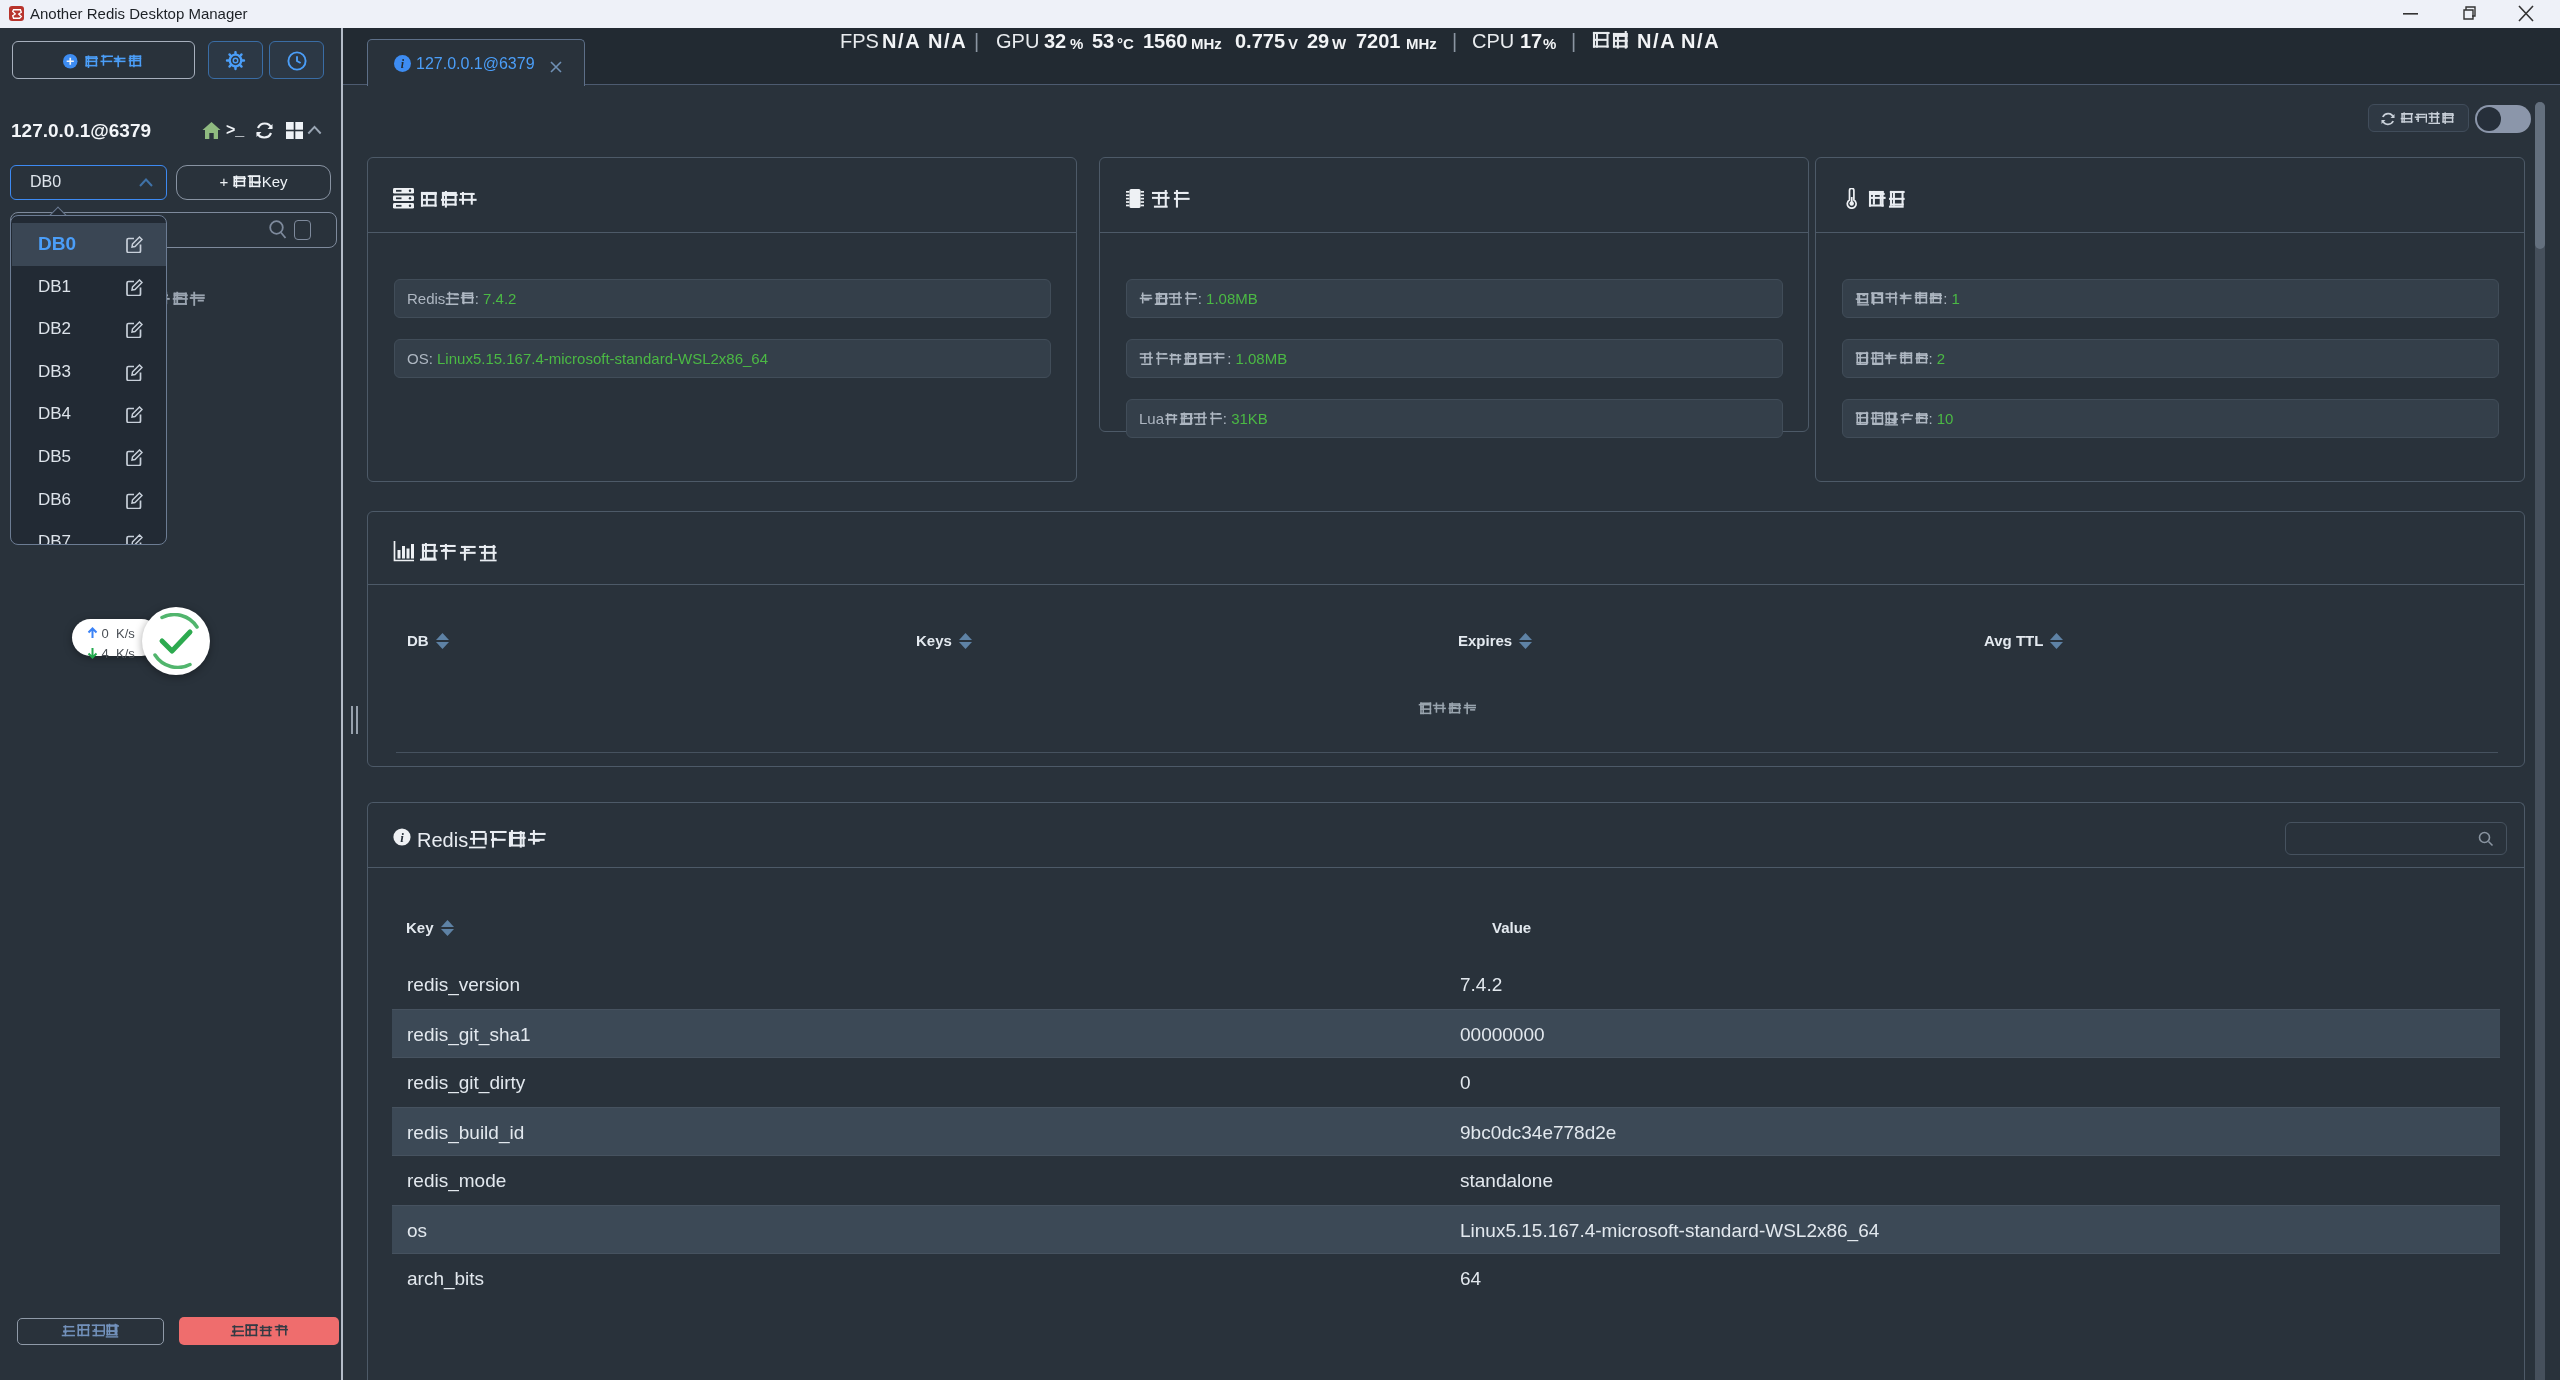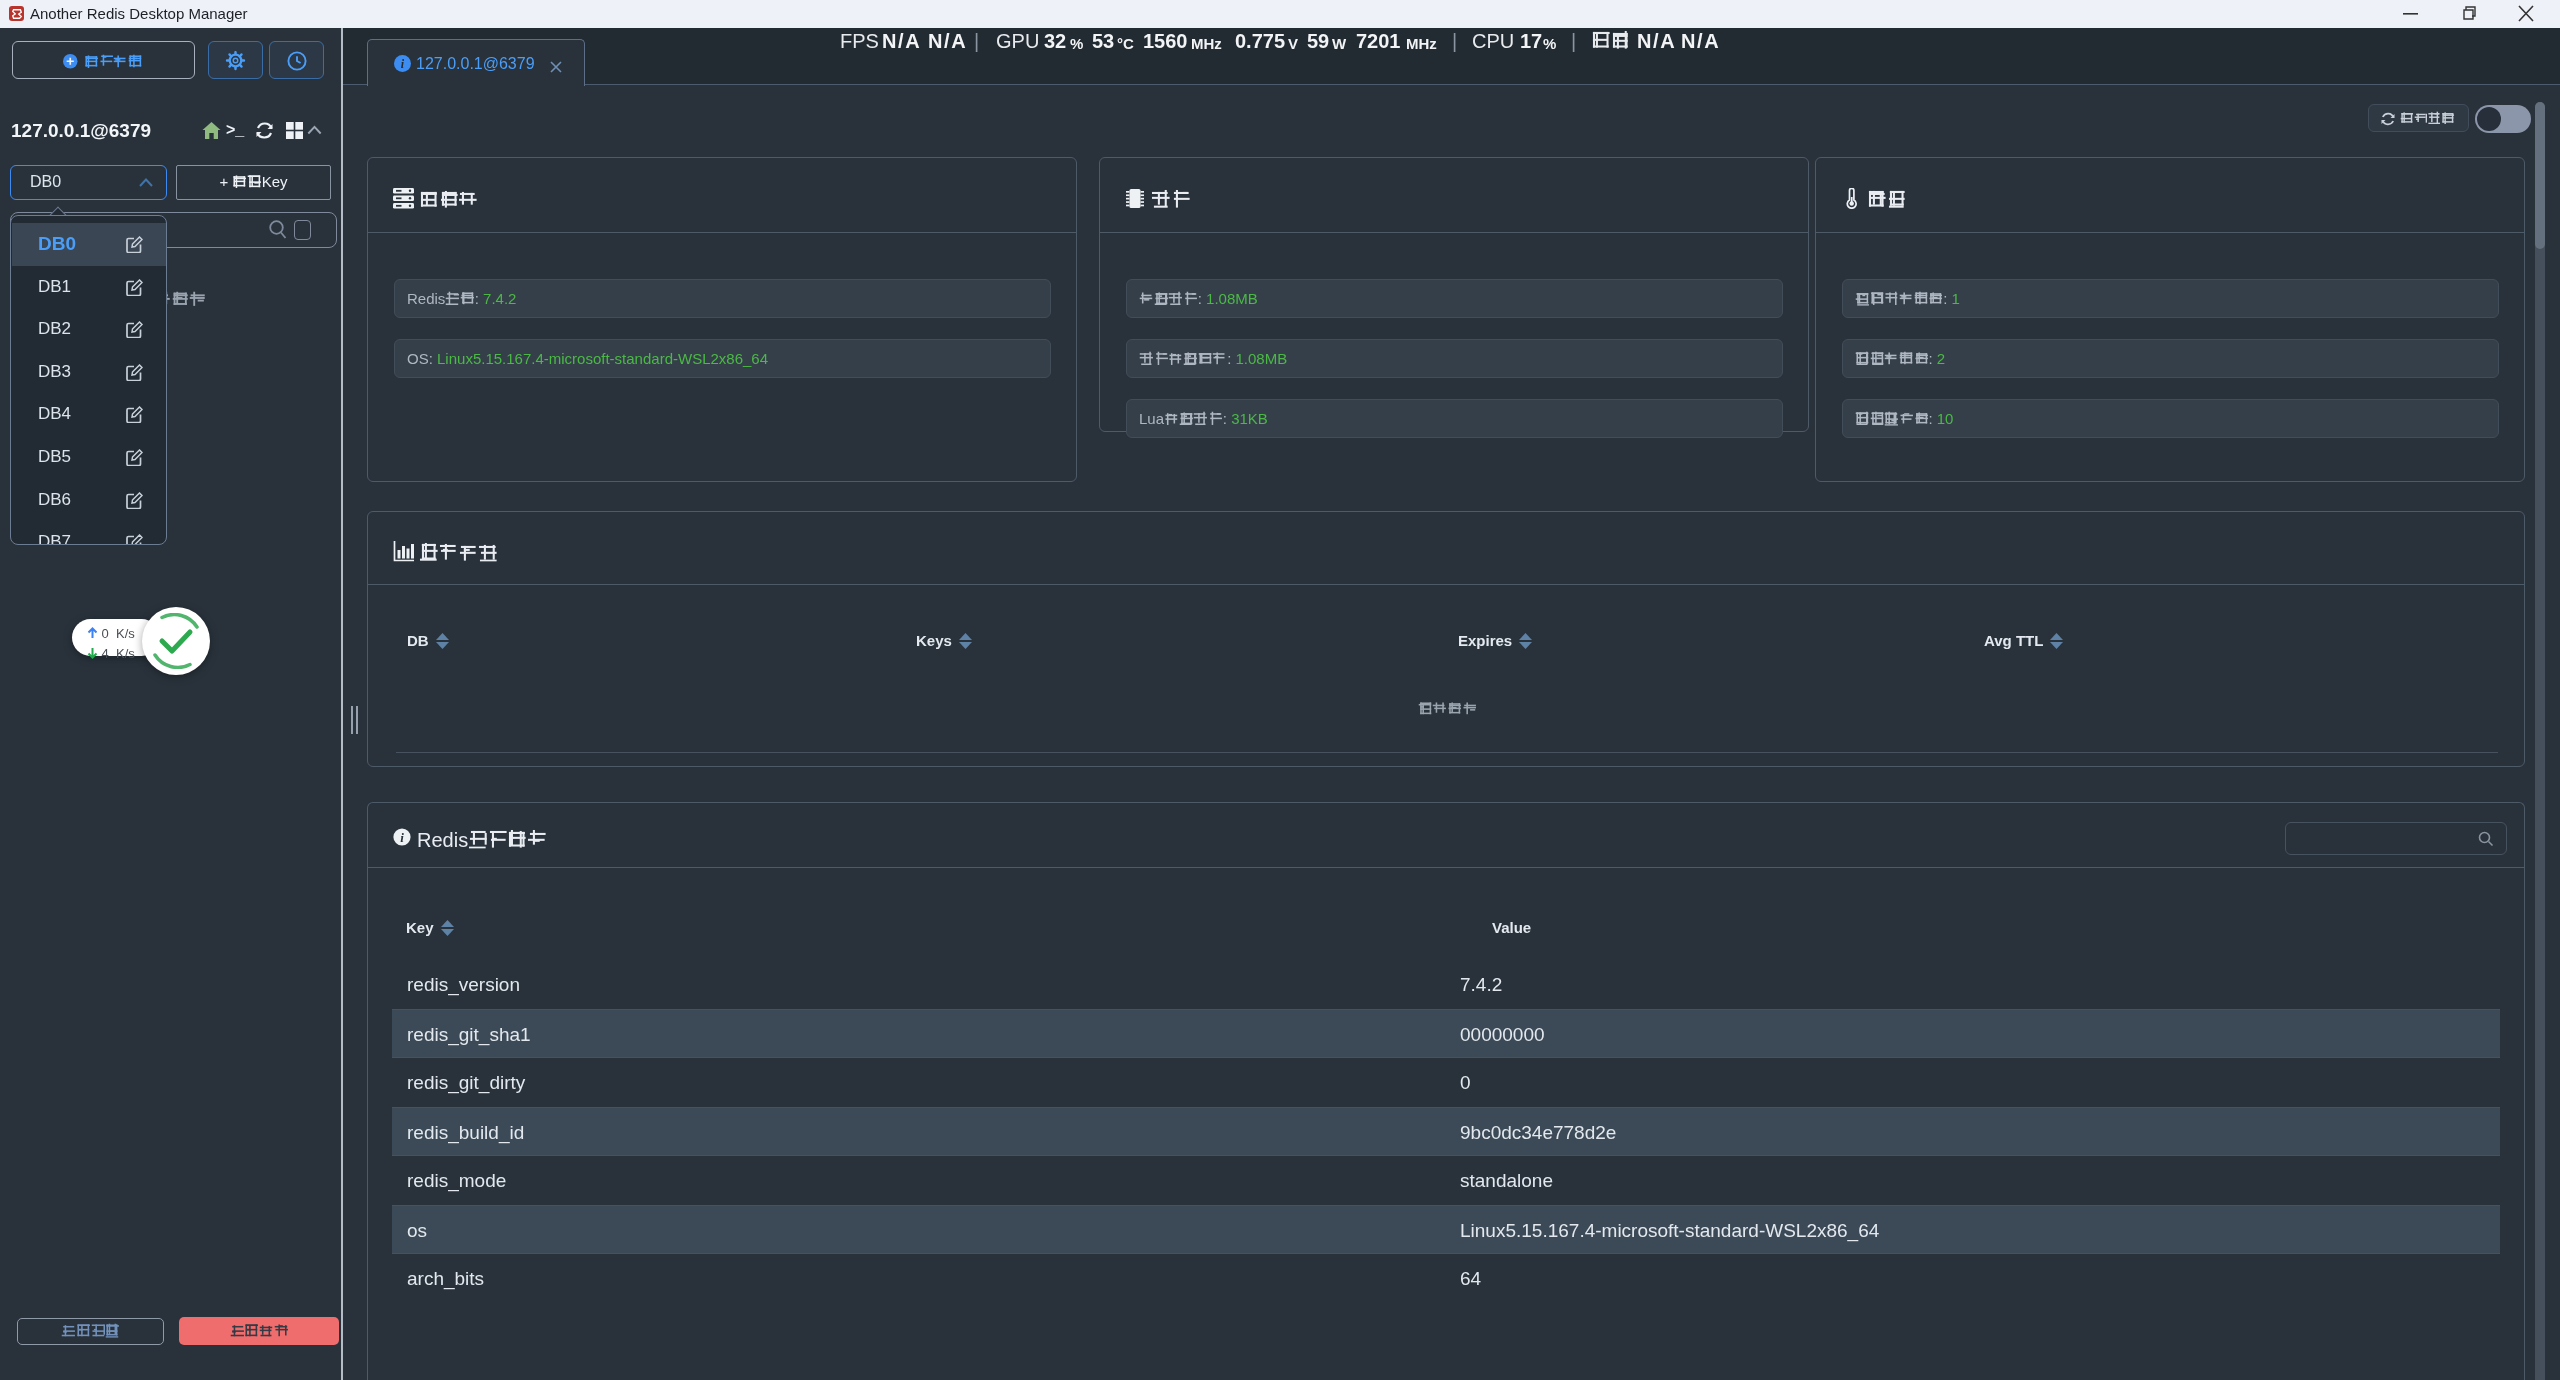--- a/index.html
+++ b/index.html
@@ -42,21 +42,21 @@
 .ik{position:absolute;left:15px}.iv{position:absolute;left:1068px}
 
 .btn{position:absolute;border-radius:6px;border:1.5px solid #9aa5b3}
 #btnnew{left:12px;top:13px;width:183px;height:38px;border-color:#a7b0bd}
 #btnnew .t{position:absolute;left:71px;top:11px;font-size:15px;color:#4b9ef8}
 #btngear{left:208px;top:13px;width:55px;height:38px;border-color:#3a6da5;background:#2c3845}
 #btnclock{left:269px;top:13px;width:55px;height:38px;border-color:#3a6da5;background:#2c3845}
 #conn{position:absolute;left:11px;top:92px;font-size:19px;font-weight:bold;color:#f3f6f9}
 #dbsel{position:absolute;left:10px;top:137px;width:157px;height:35px;border:1.8px solid #3d8af2;border-radius:6px;
   color:#dfe5ec;font-size:16px;line-height:32px;padding-left:19px}
-#addkey{position:absolute;left:176px;top:137px;width:155px;height:35px;border:1.5px solid #8893a2;border-radius:2px;
+#addkey{position:absolute;left:176px;top:137px;width:155px;height:35px;border:1.5px solid #8893a2;border-radius:11px;
   color:#eef2f6;font-size:15px;line-height:32px;text-align:center}
 #search{position:absolute;left:10px;top:184px;width:327px;height:36px;border:1.5px solid #7e8a9c;border-radius:8px}
 #nodata-sb{position:absolute;left:0px;top:262px;width:341px;text-align:center;font-size:18px;color:#9aa4b0}
 #dropdown{position:absolute;left:10px;top:187px;width:157px;height:330px;background:#222a34;
   border:1px solid #6c7c93;border-radius:8px;overflow:hidden}
 #ddnotch{position:absolute;left:52px;top:181px;width:12px;height:12px;background:#222a34;
   border-left:1px solid #6c7c93;border-top:1px solid #6c7c93;transform:rotate(45deg)}
 .dditem{position:absolute;left:1px;width:155px;height:42.6px;color:#dde3ea;font-size:17px;line-height:42px}
 .dditem .dt{position:absolute;left:26px}
 .dditem .de{position:absolute;left:114px;top:13px;width:17px;height:17px;color:#c7cfd9}
@@ -542,21 +542,21 @@
     <span class="sep" style="left:974px">|</span>
     <span class="lab" style="left:996px">GPU</span>
     <span class="val" style="left:1044px">32</span>
     <span class="un" style="left:1070px">%</span>
     <span class="val" style="left:1092px">53</span>
     <span class="un" style="left:1117px">°C</span>
     <span class="val" style="left:1143px">1560</span>
     <span class="un" style="left:1191px">MHz</span>
     <span class="val" style="left:1235px">0.775</span>
     <span class="un" style="left:1288px">V</span>
-    <span class="val" style="left:1307px">59</span>
+    <span class="val" style="left:1307px">29</span>
     <span class="un" style="left:1332px">W</span>
     <span class="val" style="left:1356px">7201</span>
     <span class="un" style="left:1406px">MHz</span>
     <span class="sep" style="left:1452px">|</span>
     <span class="lab" style="left:1472px">CPU</span>
     <span class="val" style="left:1520px">17</span>
     <span class="un" style="left:1543px">%</span>
     <span class="sep" style="left:1571px">|</span>
     <span class="lab" style="left:1591px"><svg class="cj " viewBox="0 0 20 20">
         <use href="#u24310"></use>

